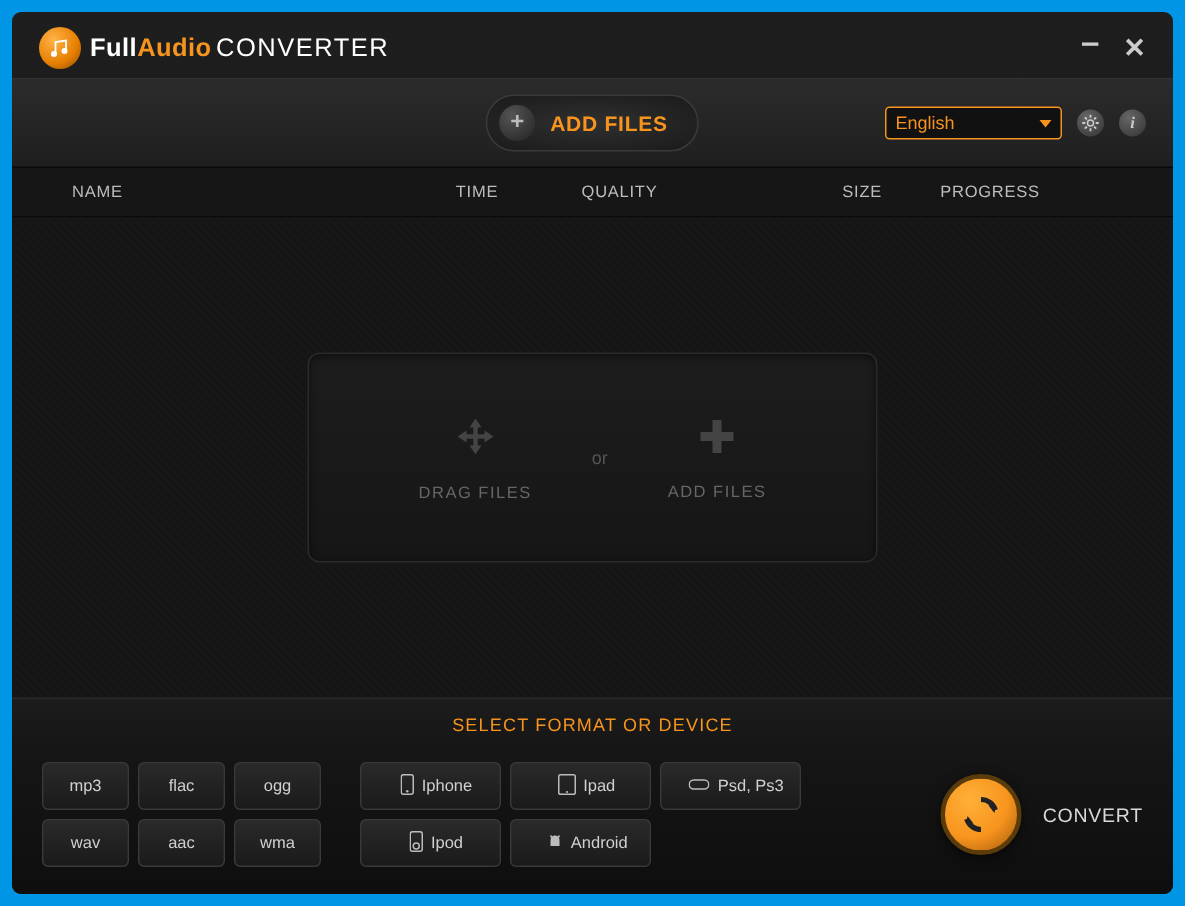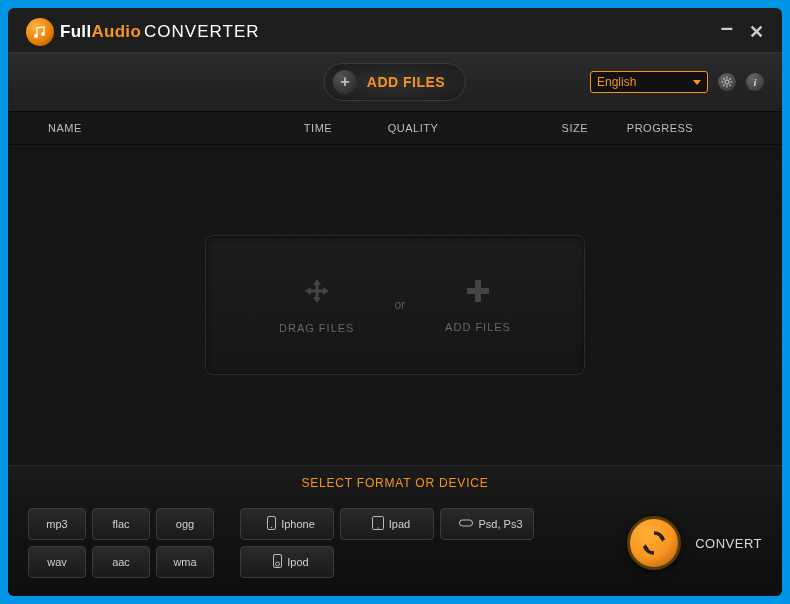--- a/index.html
+++ b/index.html
@@ -382,20 +382,28 @@
             </svg></span>
         <span>Psd, Ps3</span>
       </div>
       <div class="dev-btn">
         <span class="dev-icon"><svg width="9" height="14" viewBox="0 0 9 14">
               <rect x="0.5" y="0.5" width="8" height="13" rx="1.5" fill="none" stroke="#bbb"></rect>
               <circle cx="4.5" cy="10" r="2" fill="none" stroke="#bbb"></circle>
             </svg></span>
         <span>Ipod</span>
       </div>
+      <div class="dev-btn">
+        <span class="dev-icon"><svg width="12" height="12" viewBox="0 0 12 12">
+              <path d="M3 5 a3 3 0 0 1 6 0 v4 h-6 z" fill="#bbb"></path>
+              <line x1="3" y1="2" x2="4" y2="3.5" stroke="#bbb"></line>
+              <line x1="9" y1="2" x2="8" y2="3.5" stroke="#bbb"></line>
+            </svg></span>
+        <span>Android</span>
+      </div>
       <div></div>
     </div>
     <div class="convert-area">
       <div class="convert-circle">
         <svg width="30" height="30" viewBox="0 0 30 30">
           <path d="M15 5 a10 10 0 0 1 9.5 7" fill="none" stroke="#222" stroke-width="3.5"></path>
           <polygon points="25,9 20,9 24,14" fill="#222"></polygon>
           <path d="M15 25 a10 10 0 0 1 -9.5 -7" fill="none" stroke="#222" stroke-width="3.5"></path>
           <polygon points="5,21 10,21 6,16" fill="#222"></polygon>
         </svg>

